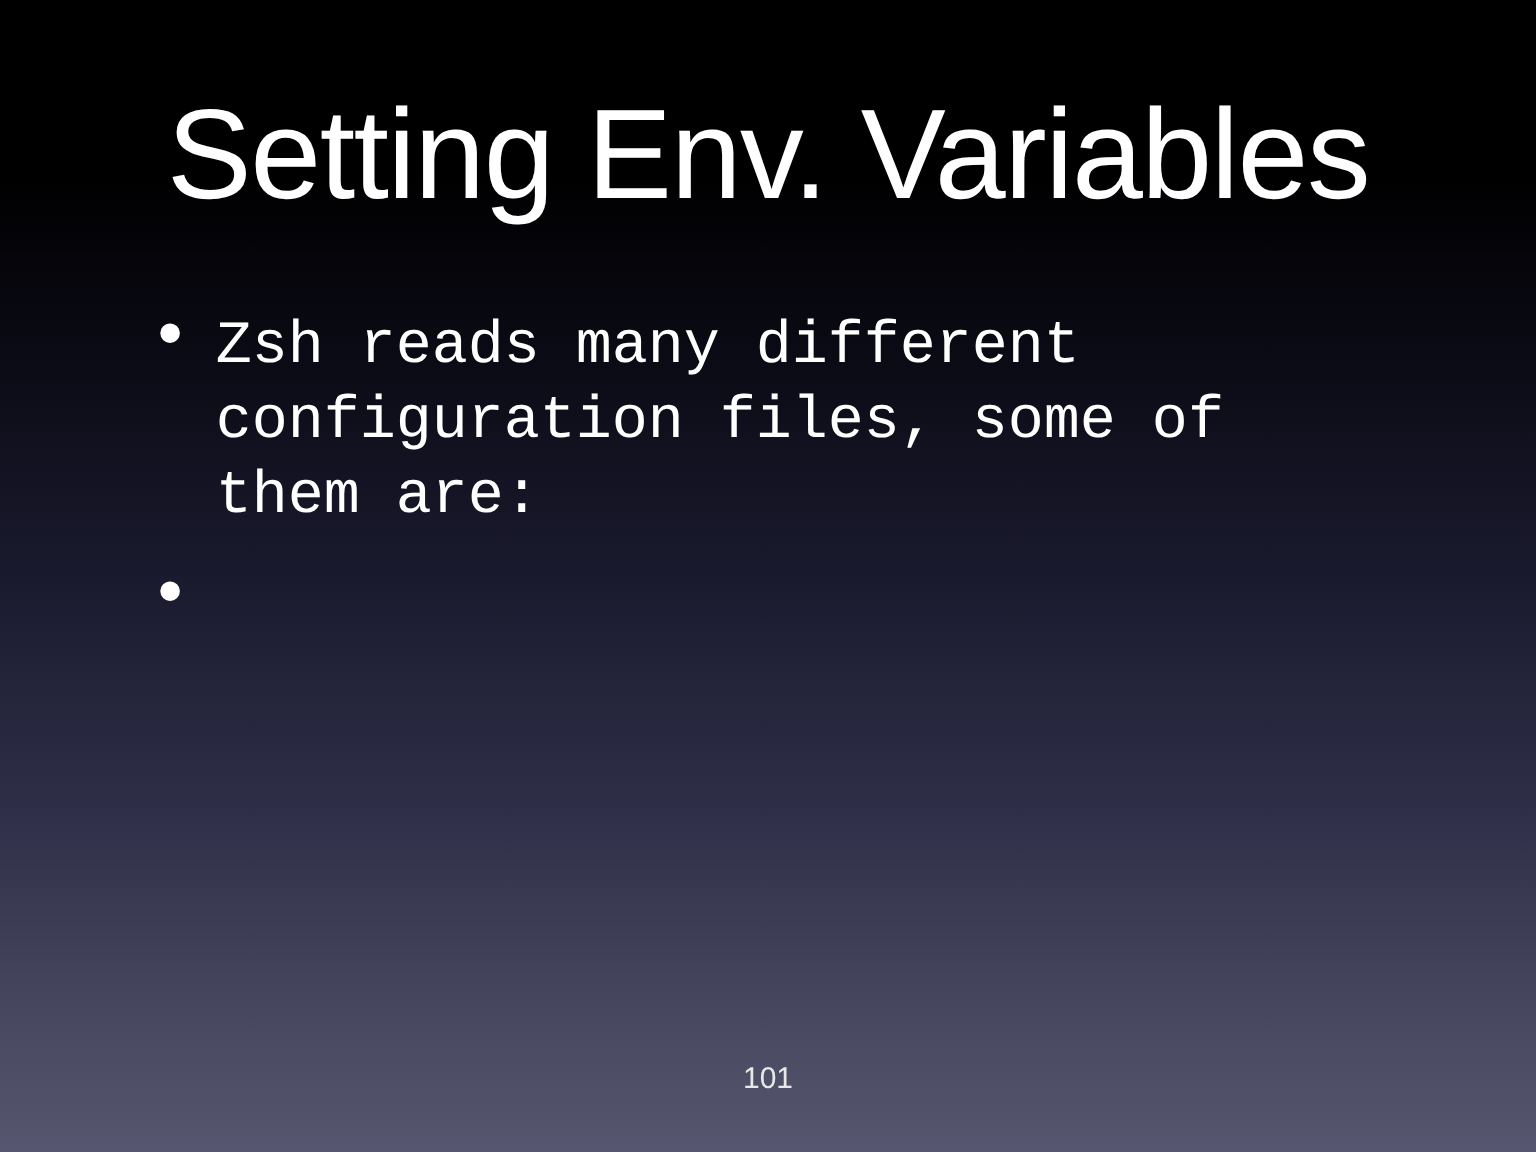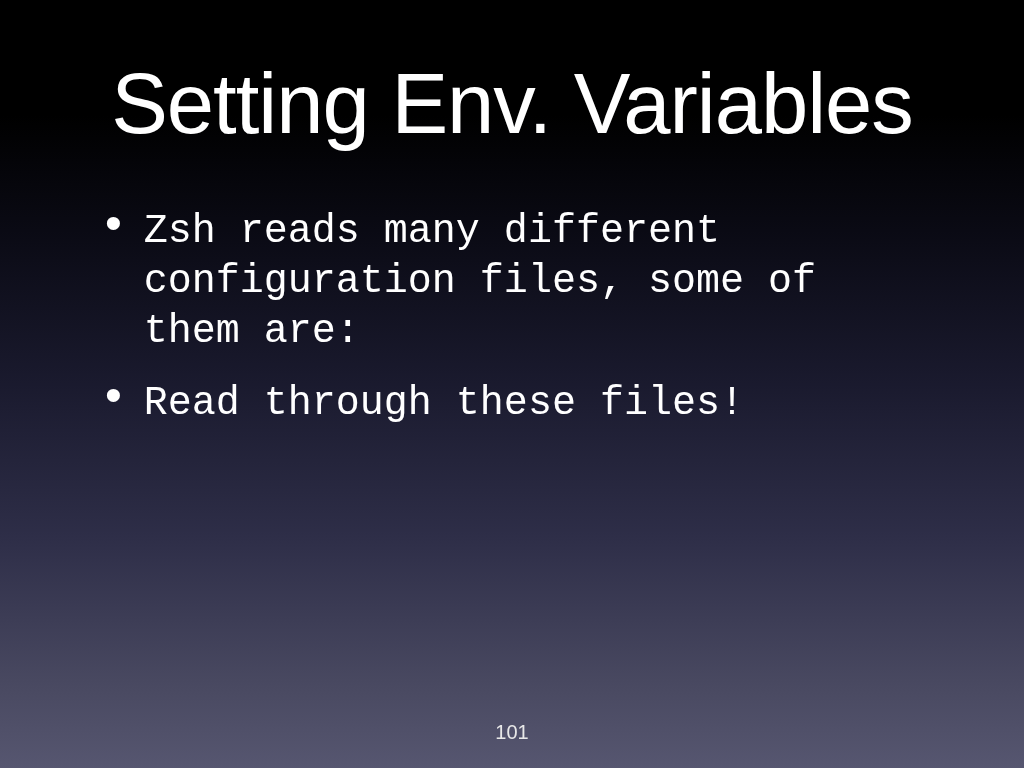--- a/index.html
+++ b/index.html
@@ -70,21 +70,21 @@
     
     .file-list {
       font-size: 38px;
       margin-left: 65px;
       margin-top: 8px;
       margin-bottom: 32px;
     }
     
     .page-number {
       position: absolute;
-      bottom: 24px;
+      bottom: 37px;
       left: 50%;
       transform: translateX(-50%);
       font-size: 20px;
       color: #e8e8e8;
     }
   </style>
 </head>
 <body>
 
 <div class="slide">
@@ -92,18 +92,17 @@
 
   <div class="content">
     <div class="bullet-item">
       <span class="bullet">•</span>
       <span class="bullet-text">Zsh reads many different configuration files, some of them are:</span>
     </div>
 
 
     <div class="bullet-item">
       <span class="bullet">•</span>
-      <span class="bullet-text">Read through these files!</span>
     </div>
   </div>
 
   <div class="page-number">101</div>
 </div>
 
 </body></html>

